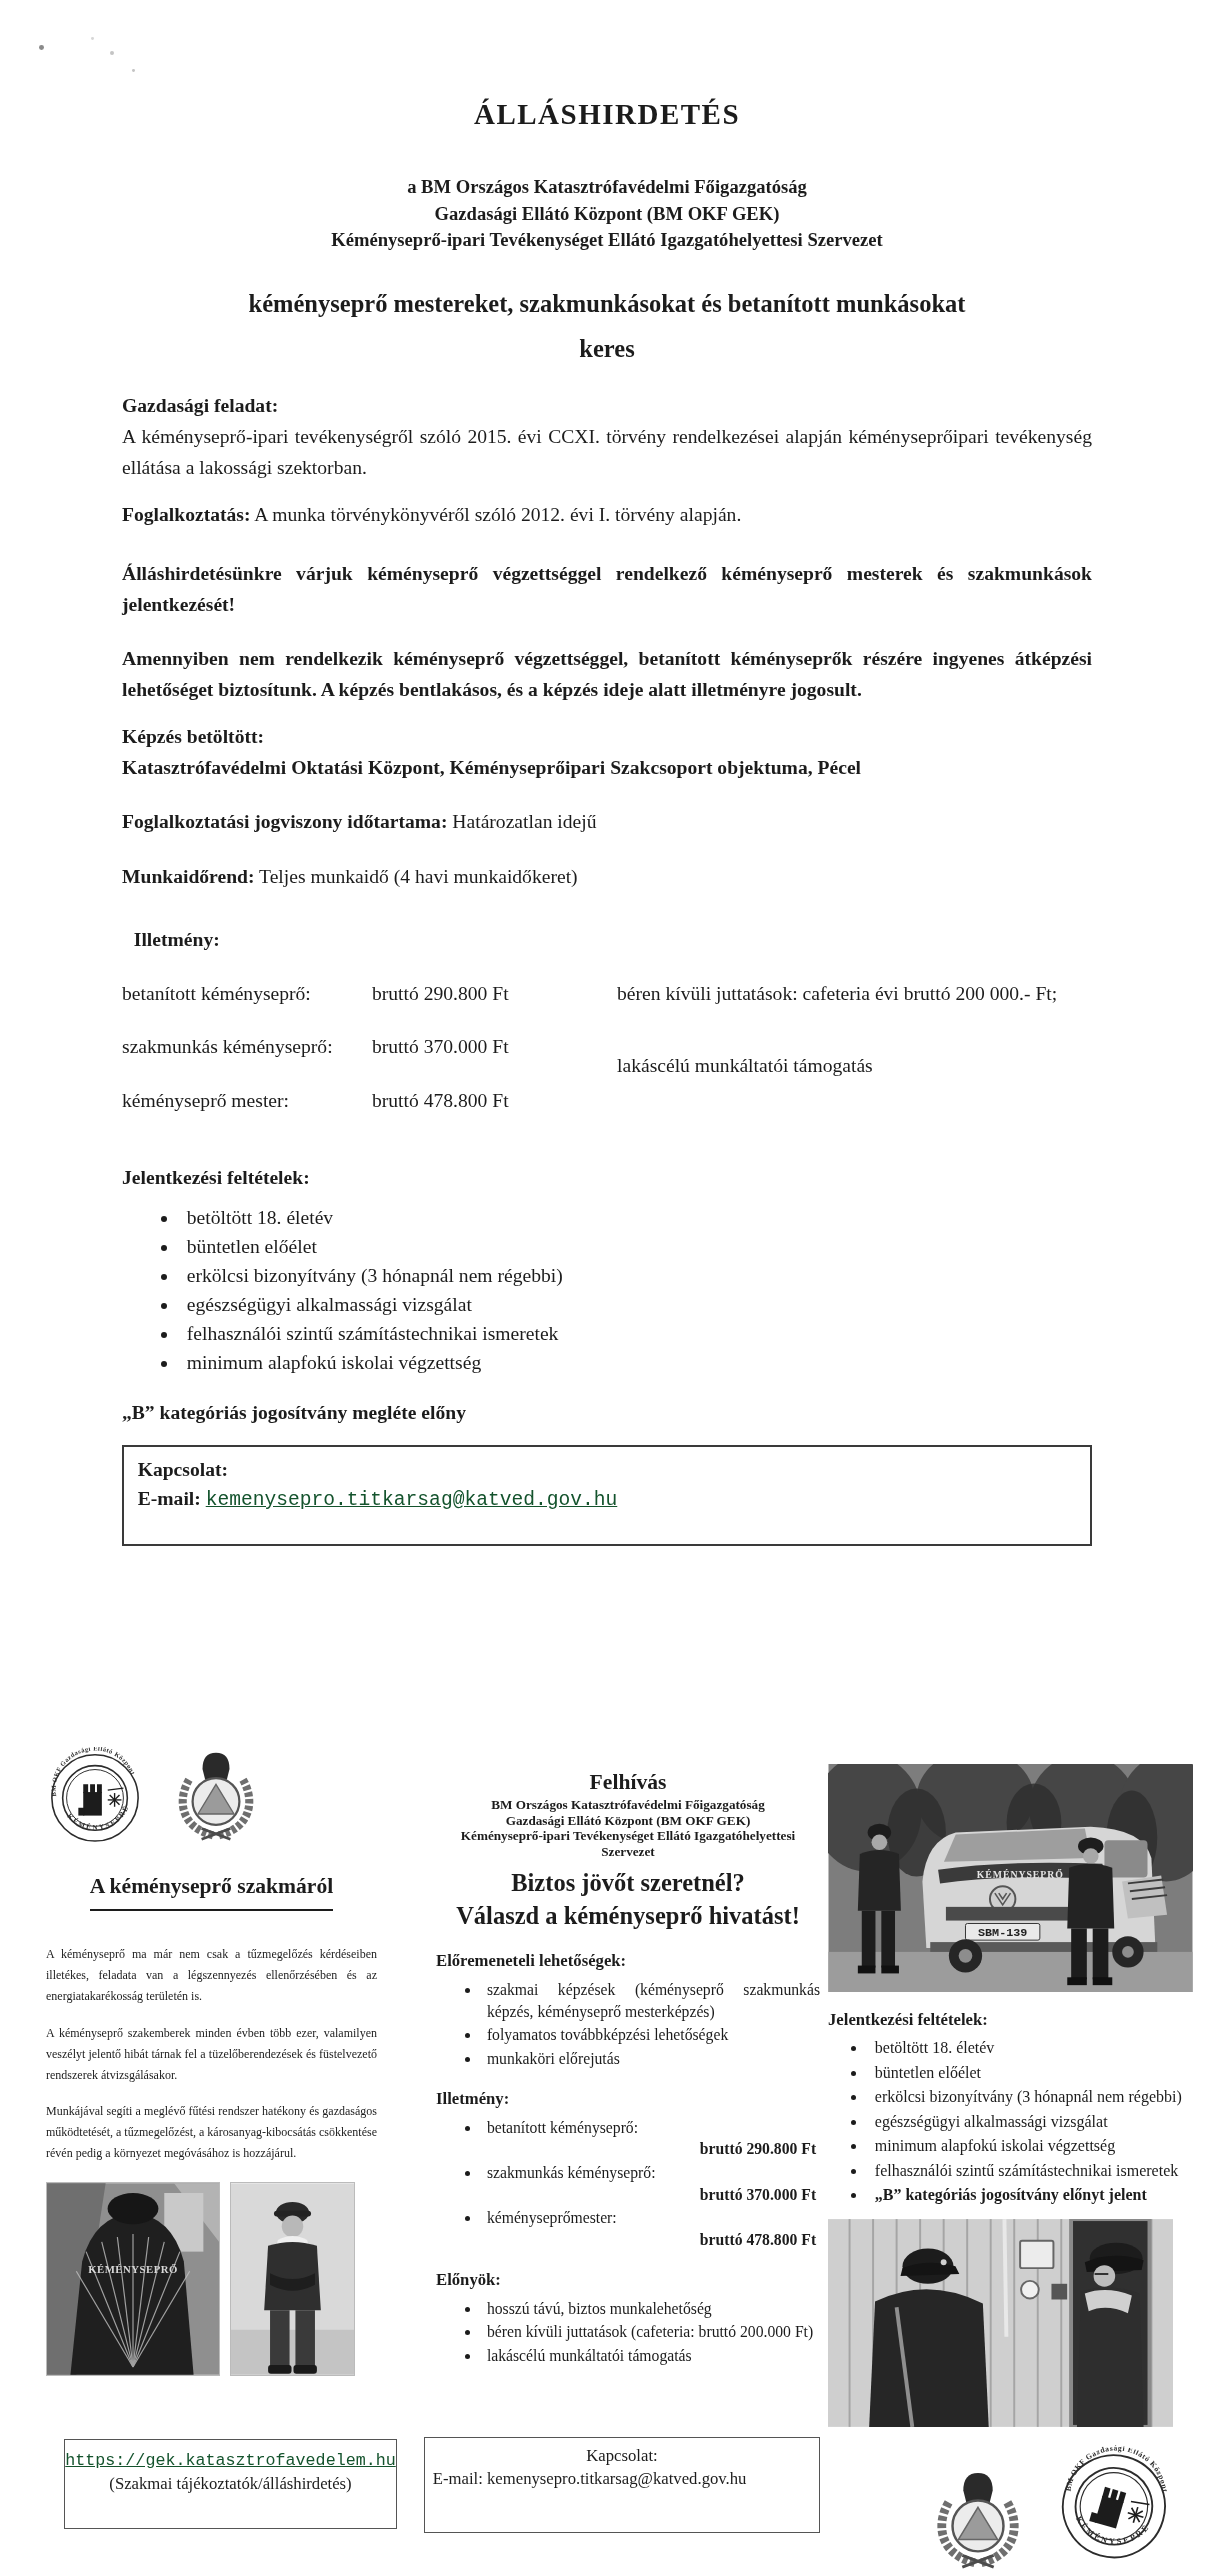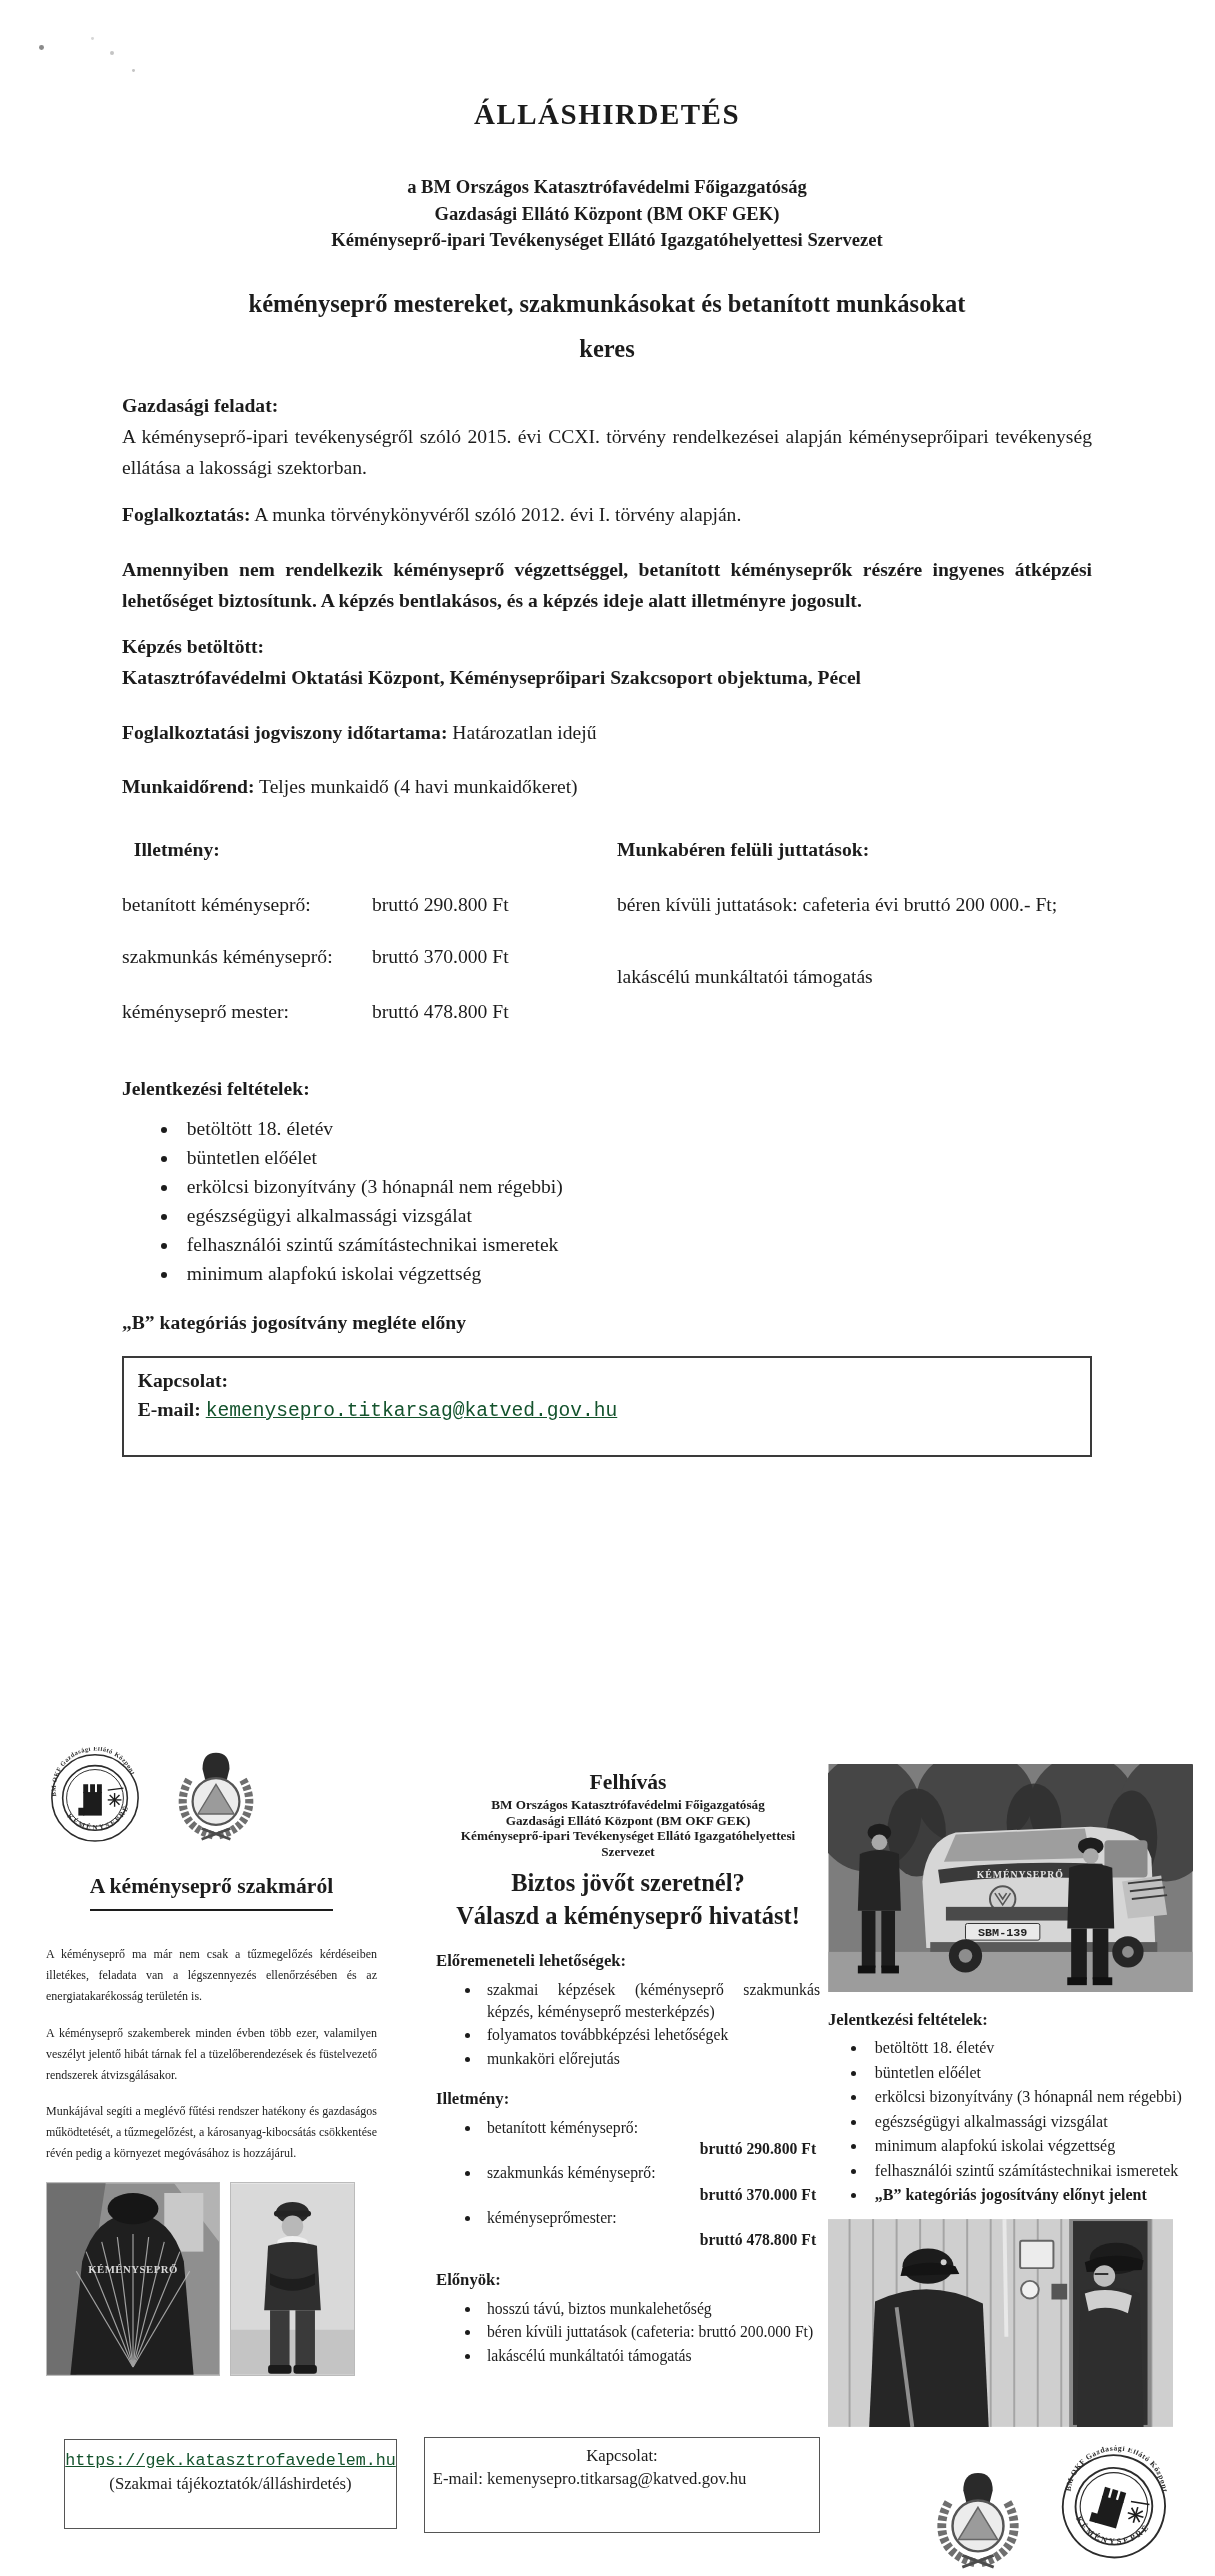--- a/index.html
+++ b/index.html
@@ -80,41 +80,41 @@
   <div class="sec mt20">
     <div class="b">Gazdasági feladat:</div>
     <div class="j">A kéményseprő-ipari tevékenységről szóló 2015. évi CCXI. törvény rendelkezései alapján kéményseprőipari tevékenység ellátása a lakossági szektorban.</div>
   </div>
 
   <div class="sec mt16">
     <span class="b">Foglalkoztatás:</span>
     <span>A munka törvénykönyvéről szóló 2012. évi I. törvény alapján.</span>
   </div>
 
+  <div class="sec mt28 b j">Álláshirdetésünkre várjuk kéményseprő végzettséggel rendelkező kéményseprő mesterek és szakmunkások jelentkezését!</div>
 
   <div class="sec mt24 b j">Amennyiben nem rendelkezik kéményseprő végzettséggel, betanított kéményseprők részére ingyenes átképzési lehetőséget biztosítunk. A képzés bentlakásos, és a képzés ideje alatt illetményre jogosult.</div>
 
   <div class="sec mt16 b">
     <div>Képzés betöltött:</div>
     <div>Katasztrófavédelmi Oktatási Központ, Kéményseprőipari Szakcsoport objektuma, Pécel</div>
   </div>
 
   <div class="sec mt24">
     <span class="b">Foglalkoztatási jogviszony időtartama:</span>
     <span>Határozatlan idejű</span>
   </div>
 
   <div class="sec mt24">
     <span class="b">Munkaidőrend:</span>
     <span>Teljes munkaidő (4 havi munkaidőkeret)</span>
   </div>
 
   <div class="salgrid" style="margin-top:33px;">
     <div class="b" style="padding-left:11.8px;">Illetmény:</div>
-    <div class="b">Munkabéren felüli juttatások:</div>
   </div>
 
   <div class="salgrid" style="margin-top:25.5px;">
     <div>
       <div class="salrow">
         <span class="salrole">betanított kéményseprő:</span>
         <span>bruttó 290.800 Ft</span>
       </div>
       <div class="salrow gap1">
         <span class="salrole">szakmunkás kéményseprő:</span>

